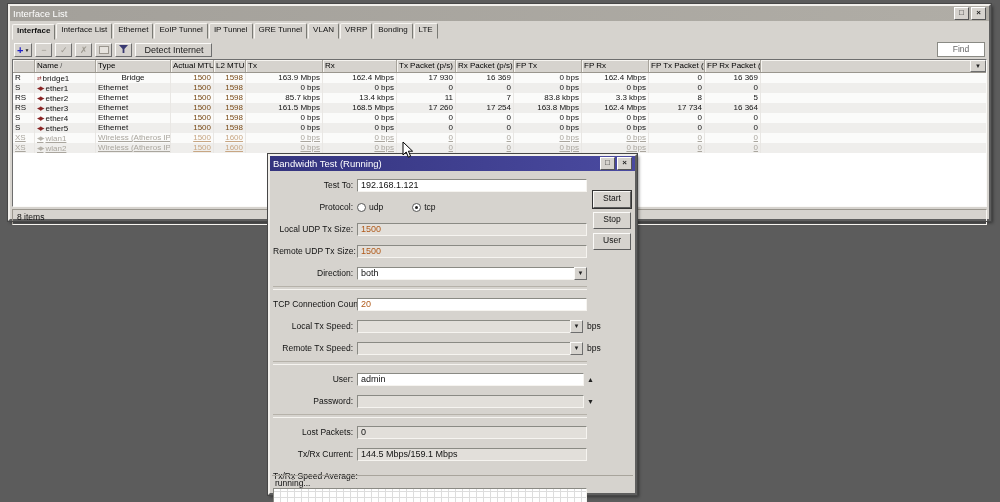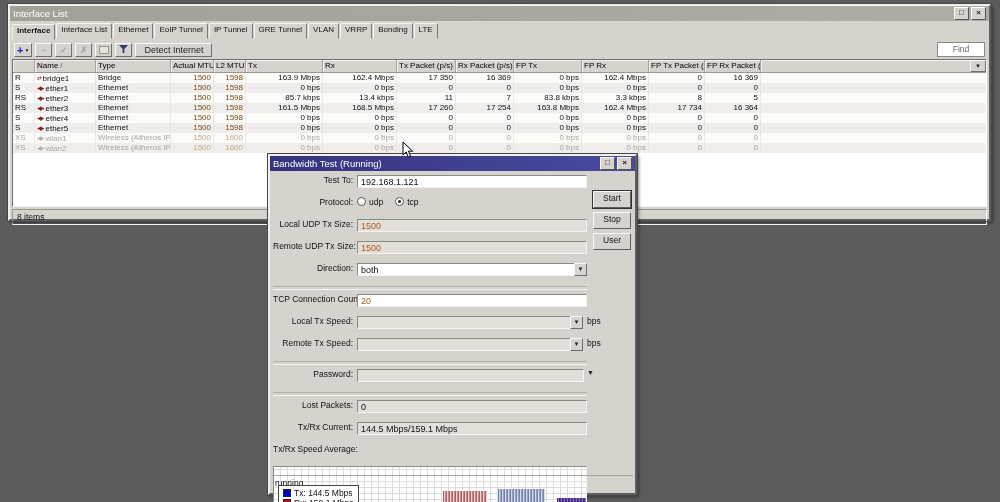--- a/index.html
+++ b/index.html
@@ -28,40 +28,40 @@
   .thead{display:flex;height:12px;background:#d6d3ce;font-size:8px;line-height:12px;border-bottom:1px solid #9a968e;}
   .hcell{box-sizing:border-box;padding:0 2px;border-right:1px solid #a8a49c;box-shadow:inset 1px 1px 0 #f6f4f0;white-space:nowrap;overflow:hidden;flex:0 0 auto;}
   .hfill{flex:1 1 auto;box-shadow:inset 1px 1px 0 #f6f4f0;}
   .picker{flex:0 0 14px;background:#d6d3ce;border:1px solid;border-color:#fbfaf8 #6e6e6e #6e6e6e #fbfaf8;font-size:6px;text-align:center;line-height:10px;color:#222;}
   .sort{font-size:7px;color:#444;}
   .trow{display:flex;height:10px;font-size:8px;line-height:10px;background:#fbfbfa;}
   .trow.alt{background:#efeeec;}
   .tcell{box-sizing:border-box;padding:0 2px;white-space:nowrap;overflow:hidden;border-right:1px solid #e9e7e4;flex:0 0 auto;color:#111;}
   .tcell.r{text-align:right;}
   .tcell.mtu{color:#7a4a16;}
-  .trow.off .tcell{color:#aaa69e;}
+  .trow.off .tcell{color:#aaa69e;text-decoration:underline;}
   .trow.off .tcell.mtu{color:#c8a784;}
   .ricon{font-size:5.5px;color:#8a2424;margin-right:2px;letter-spacing:-1px;vertical-align:0.5px;}
   .trow.off .ricon{color:#b5b1a9;}
   .footer{margin:2px 2px;height:14px;border:1px solid;border-color:#9a968e #f6f4f0 #f6f4f0 #9a968e;font-size:8.5px;line-height:14px;padding:0 4px;color:#111;}
   
   .dlg-content{padding:4px 48px 0 3px;position:relative;}
-  .frow{display:flex;align-items:flex-start;height:20px;margin-bottom:2px;position:relative;}
+  .frow{display:flex;align-items:center;height:20px;margin-bottom:2px;position:relative;}
   .flabel{width:80px;text-align:right;padding-right:4px;font-size:8.5px;white-space:nowrap;flex:0 0 auto;color:#111;}
   .fin{flex:1;height:13px;box-sizing:border-box;border:1px solid;border-color:#8a8a84 #f6f4f0 #f6f4f0 #8a8a84;background:#fff;font-size:9px;padding:0 3px;font-family:"Liberation Sans",sans-serif;color:#111;min-width:0;}
   .fin:disabled,.fin.gray{background:#e2dfda;color:#111;}
   .fin.orange{color:#b05a1a;}
   .combo{flex:1;display:flex;min-width:0;}
   .combo .fin{border-right:none;}
   .cbtn{flex:0 0 13px;height:13px;box-sizing:border-box;background:#d6d3ce;border:1px solid;border-color:#fbfaf8 #6e6e6e #6e6e6e #fbfaf8;font-size:6px;text-align:center;line-height:11px;color:#222;}
   .unit{width:0;overflow:visible;margin-left:4px;font-size:8.5px;white-space:nowrap;color:#111;}
   .updn{width:0;overflow:visible;margin-left:3px;font-size:7px;color:#222;}
   .radio{width:9px;height:9px;border-radius:50%;border:1px solid #555;background:#fff;display:inline-block;position:relative;margin:0 3px 0 0;box-sizing:border-box;}
   .radio.on::after{content:"";position:absolute;left:2px;top:2px;width:3px;height:3px;border-radius:50%;background:#222;}
-  .rlabel{font-size:8.5px;margin-right:12px;color:#111;}
+  .rlabel{font-size:8.5px;margin-right:29px;color:#111;}
   .checkbox{width:9px;height:9px;border:1px solid #555;background:#fff;display:inline-block;margin-right:4px;box-sizing:border-box;}
   .fsep{height:2px;border-top:1px solid #b6b2aa;border-bottom:1px solid #f6f4f0;margin:3px 0 4px 0;}
   .dlg-buttons{position:absolute;top:20px;right:4px;width:38px;display:flex;flex-direction:column;gap:4px;}
   .btn{height:15px;background:#d6d3ce;border:1px solid;border-color:#fbfaf8 #5e5e5e #5e5e5e #fbfaf8;font-size:8.5px;text-align:center;line-height:13px;color:#111;}
   .btn.default{outline:1px solid #333;}
   
   .chart{position:relative;height:50px;border:1px solid;border-color:#8a8a84 #f6f4f0 #f6f4f0 #8a8a84;background-color:#fff;overflow:hidden;margin-top:2px;
     background-image:repeating-linear-gradient(90deg,transparent 0 6px,#ddd 6px 7px),repeating-linear-gradient(0deg,transparent 0 5px,#ddd 5px 6px);}
   .axis{position:absolute;left:0;right:0;bottom:3px;border-top:1px solid #888;}
   .burst{position:absolute;bottom:3px;}
@@ -130,26 +130,26 @@
         <div class="hcell" style="width: 67px; text-align: left;"><span>FP Rx</span></div>
         <div class="hcell" style="width: 56px; text-align: left;"><span>FP Tx Packet (p/s)</span></div>
         <div class="hcell" style="width: 56px; text-align: left;"><span>FP Rx Packet (p/s)</span></div>
         <div class="hfill"></div>
         <div class="picker">▼</div>
       </div>
     <div>
         <div class="trow">
           <div class="tcell" style="width: 22px;">R</div>
           <div class="tcell" style="width: 61px;"><span class="ricon">⇄</span><span>bridge1</span></div>
-          <div class="tcell" style="width: 75px;">Bridge</div>
+          <div class="tcell" style="width: 75px; text-align: center;">Bridge</div>
           <div class="tcell r mtu" style="width: 43px;">1500</div>
           <div class="tcell r mtu" style="width: 32px;">1598</div>
           <div class="tcell r" style="width: 77px;">163.9 Mbps</div>
           <div class="tcell r" style="width: 74px;">162.4 Mbps</div>
-          <div class="tcell r" style="width: 59px;">17 350</div>
+          <div class="tcell r" style="width: 59px;">17 930</div>
           <div class="tcell r" style="width: 58px;">16 369</div>
           <div class="tcell r" style="width: 68px;">0 bps</div>
           <div class="tcell r" style="width: 67px;">162.4 Mbps</div>
           <div class="tcell r" style="width: 56px;">0</div>
           <div class="tcell r" style="width: 56px;">16 369</div>
         </div>
         <div class="trow alt">
           <div class="tcell" style="width: 22px;">S</div>
           <div class="tcell" style="width: 61px;"><span class="ricon">◀▶</span><span>ether1</span></div>
           <div class="tcell" style="width: 75px;">Ethernet</div>
@@ -309,20 +309,25 @@
     <div class="frow">
       <span class="flabel">Remote Tx Speed:</span>
       <span class="combo">
         <input class="fin gray" readonly="" value="" style="">
         <span class="cbtn">▼</span>
       </span>
       <span class="unit">bps</span>
     </div>
     <div class="fsep"></div>
     <div class="frow">
+      <span class="flabel">User:</span>
+      <input class="fin" readonly="" value="admin" style="">
+      <span class="updn">▲</span>
+    </div>
+    <div class="frow">
       <span class="flabel">Password:</span>
       <input class="fin gray" readonly="" value="" style="">
       <span class="updn">▼</span>
     </div>
     <div class="fsep"></div>
     <div class="frow">
       <span class="flabel">Lost Packets:</span>
       <input class="fin gray" readonly="" value="0" style="">
     </div>
     <div class="frow">

